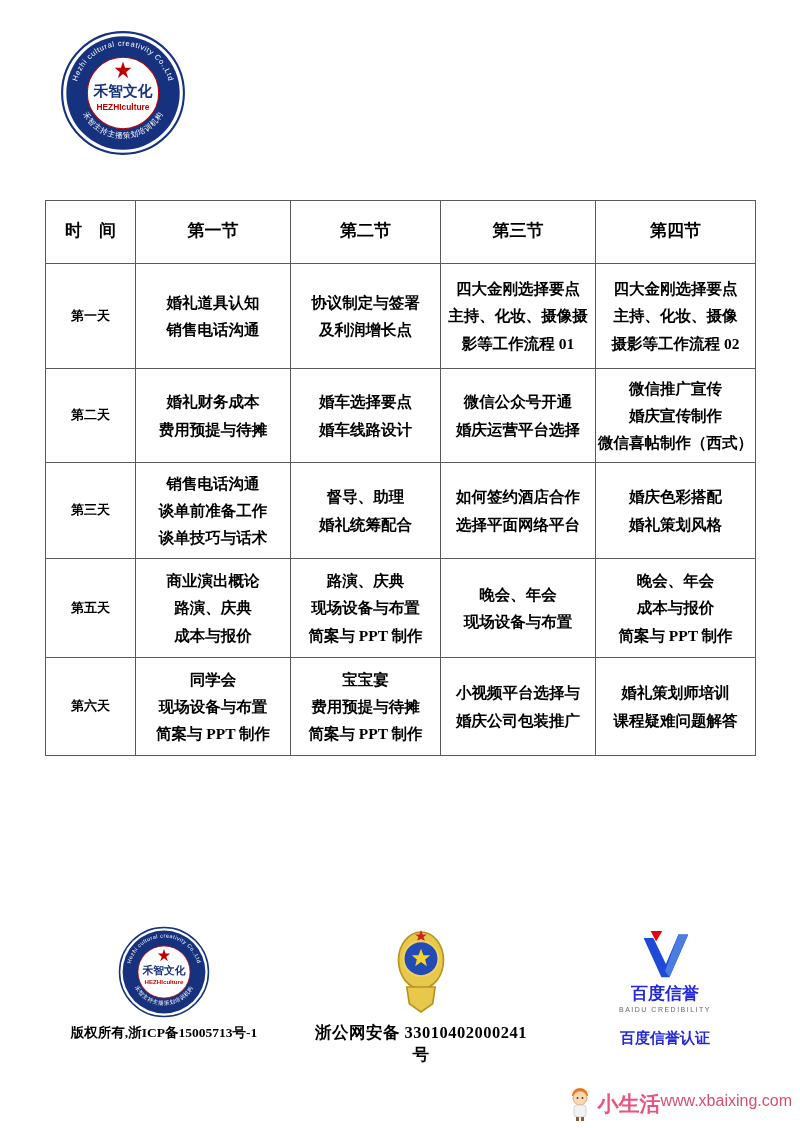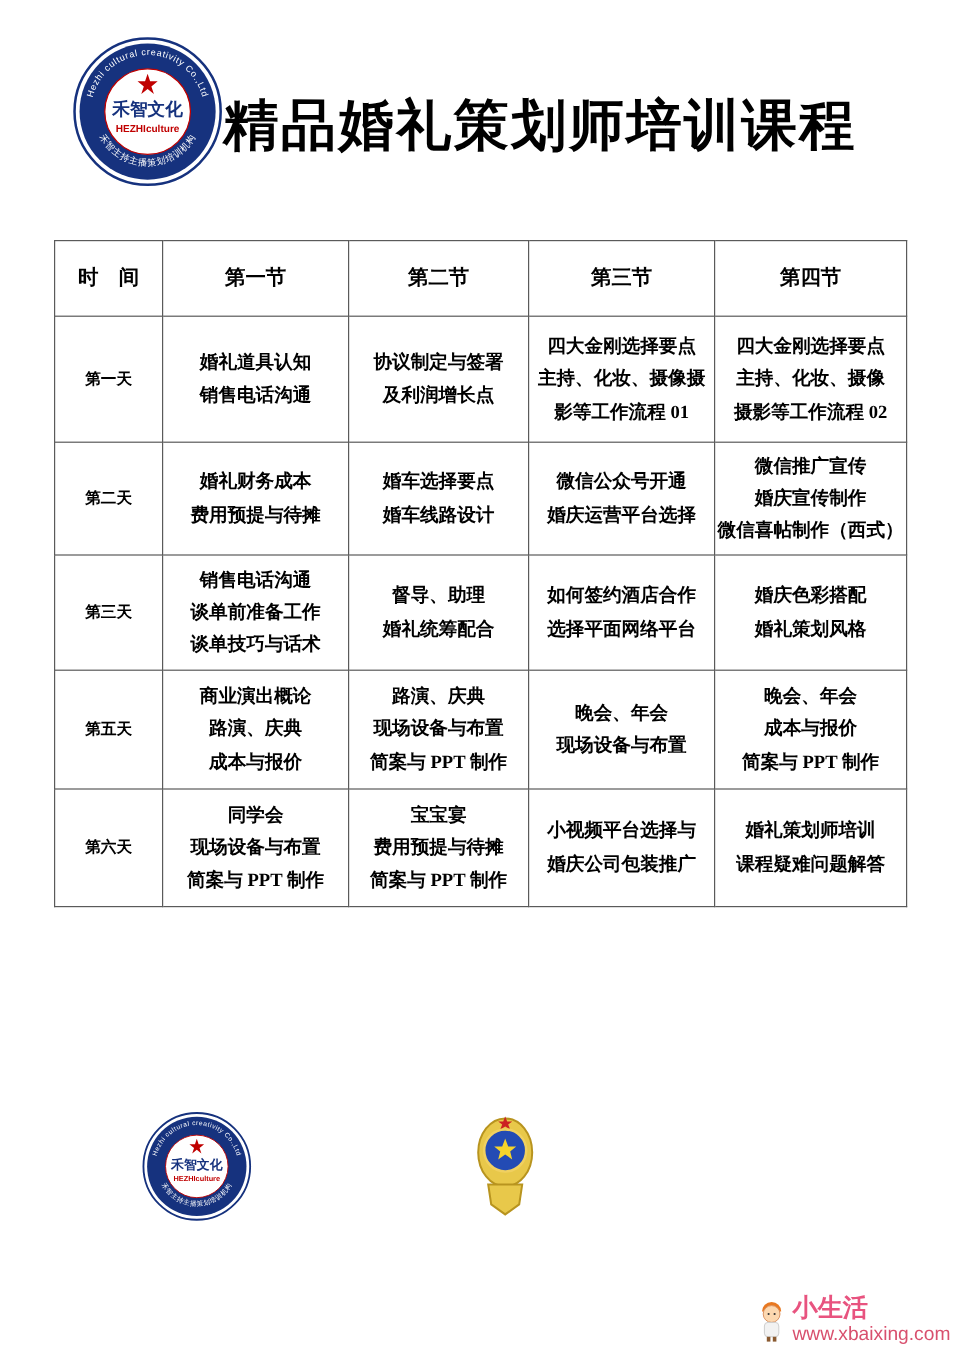--- a/index.html
+++ b/index.html
@@ -9,21 +9,21 @@
   
   .logo-top{position:absolute;left:60px;top:30px;width:126px;height:126px;}
   .page-title{position:absolute;left:186px;top:74px;font-size:46px;font-weight:bold;
               letter-spacing:2px;white-space:nowrap;}
 
   
   table.schedule{position:absolute;left:45px;top:200px;width:710px;
                  border-collapse:collapse;table-layout:fixed;}
   .schedule th,.schedule td{border:1px solid #5a5a5a;text-align:center;vertical-align:middle;
                  padding:3px 2px;white-space:pre-line;line-height:1.75;}
-  .schedule th{font-size:17px;font-weight:bold;}
+  .schedule th{font-size:17px;font-weight:bold;font-family:Liberation Mono, monospace;}
   .schedule td{font-size:15.5px;font-weight:600;}
   .schedule td.day{font-size:13px;font-weight:600;}
 
   
   .logo-footer{position:absolute;left:118px;top:926px;width:92px;height:92px;}
   .copyright{position:absolute;left:58px;top:1024px;width:212px;text-align:center;
              font-size:13.5px;font-weight:600;}
   .police-badge{position:absolute;left:396px;top:928px;width:50px;height:88px;}
   .police-text{position:absolute;left:308px;top:1022px;width:226px;text-align:center;
                font-size:16.5px;font-weight:bold;letter-spacing:0.5px;}
@@ -32,21 +32,21 @@
   .baidu-cn{font-size:17px;font-weight:bold;color:#2329d6;margin-top:2px;
             font-family:"Liberation Sans","DejaVu Sans",sans-serif;}
   .baidu-en{font-size:7px;color:#666;letter-spacing:1.5px;margin-top:1px;
             font-family:"Liberation Sans","DejaVu Sans",sans-serif;}
   .baidu-cert{font-size:15px;color:#2329d6;font-weight:bold;margin-top:16px;
             font-family:"Liberation Sans","DejaVu Sans",sans-serif;}
 
   
   .watermark{position:absolute;right:8px;bottom:6px;display:flex;align-items:center;gap:4px;}
   .wm-mascot{width:26px;height:36px;}
-  .wm-text{display:flex;flex-direction:column;line-height:1.15;}
+  .wm-text{display:flex;line-height:1.15;}
   .wm-name{font-size:21px;font-weight:bold;color:#e8537f;
            font-family:"Liberation Sans","DejaVu Sans",sans-serif;}
   .wm-url{font-size:16px;color:#d8506e;font-family:Liberation Sans, sans-serif;}
 
   .ring-text{font-size:7.2px;fill:#ffffff;letter-spacing:0.6px;
              font-family:"Liberation Sans","DejaVu Sans",sans-serif;}
   .logo-cn{font-size:14px;font-weight:bold;fill:#16327e;}
   .logo-en{font-size:8px;font-weight:bold;fill:#c00000;
            font-family:"Liberation Sans","DejaVu Sans",sans-serif;}
 </style>
@@ -63,21 +63,20 @@
     <circle cx="60" cy="60" r="58" fill="#ffffff" stroke="#16327e" stroke-width="2"></circle>
     <circle cx="60" cy="60" r="54" fill="#16327e"></circle>
     <circle cx="60" cy="60" r="34" fill="#ffffff" stroke="#c00000" stroke-width="1"></circle>
     <text class="ring-text"><textPath href="#arcTop1" startOffset="50%" text-anchor="middle">Hezhi cultural creativity Co.,Ltd</textPath></text>
     <text class="ring-text"><textPath href="#arcBot1" startOffset="50%" text-anchor="middle">禾智主持主播策划培训机构</textPath></text>
     <polygon points="60,30 62,36 68,36 63,40 65,46 60,42 55,46 57,40 52,36 58,36" fill="#c00000"></polygon>
     <text x="60" y="63" text-anchor="middle" class="logo-cn">禾智文化</text>
     <text x="60" y="76" text-anchor="middle" class="logo-en">HEZHIculture</text>
   </svg>
 
-  <div class="page-title">精品婚礼策划师培训课程</div>
 
   <table class="schedule">
     <colgroup>
       <col style="width:90px">
         <col style="width:155px">
         <col style="width:150px">
       <col style="width:155px">
         <col style="width:160px">
     </colgroup>
     <thead>
@@ -165,30 +164,42 @@
     <circle cx="60" cy="60" r="58" fill="#ffffff" stroke="#16327e" stroke-width="2"></circle>
     <circle cx="60" cy="60" r="54" fill="#16327e"></circle>
     <circle cx="60" cy="60" r="34" fill="#ffffff" stroke="#c00000" stroke-width="1"></circle>
     <text class="ring-text"><textPath href="#arcTop2" startOffset="50%" text-anchor="middle">Hezhi cultural creativity Co.,Ltd</textPath></text>
     <text class="ring-text"><textPath href="#arcBot2" startOffset="50%" text-anchor="middle">禾智主持主播策划培训机构</textPath></text>
     <polygon points="60,30 62,36 68,36 63,40 65,46 60,42 55,46 57,40 52,36 58,36" fill="#c00000"></polygon>
     <text x="60" y="63" text-anchor="middle" class="logo-cn">禾智文化</text>
     <text x="60" y="76" text-anchor="middle" class="logo-en">HEZHIculture</text>
   </svg>
 
+  <div class="copyright">版权所有,浙ICP备15005713号-1</div>
 
   <svg class="police-badge" viewBox="0 0 60 104">
     <ellipse cx="30" cy="38" rx="27" ry="34" fill="#e8c84a" stroke="#b8941f" stroke-width="2"></ellipse>
     <polygon points="30,2 32,7 37,7 33,10 35,15 30,12 25,15 27,10 23,7 28,7" fill="#cc2222"></polygon>
     <circle cx="30" cy="36" r="21" fill="#234bb4" stroke="#f0d060" stroke-width="2.5"></circle>
     <polygon points="30,24 33,32 41,32 35,37 37,45 30,40 23,45 25,37 19,32 27,32" fill="#f5d42a"></polygon>
     <path d="M13 70 L47 70 L44 90 L30 100 L16 90 Z" fill="#e8c84a" stroke="#b8941f" stroke-width="2"></path>
   </svg>
 
-
+  <div class="police-text">浙公网安备 33010402000241号</div>
+
+  <div class="baidu-block">
+    <svg class="baidu-logo" viewBox="0 0 60 56">
+      <polygon points="14,1 27,1 20,13" fill="#e60012"></polygon>
+      <path d="M6 9 L17 9 L31 38 L45 5 L56 5 L35 53 L26 53 Z" fill="#1f49d8"></path>
+      <path d="M45 5 L56 5 L35 53 L30 46 Z" fill="#4a7de0"></path>
+    </svg>
+    <div class="baidu-cn">百度信誉</div>
+    <div class="baidu-en">BAIDU CREDIBILITY</div>
+    <div class="baidu-cert">百度信誉认证</div>
+  </div>
 
   <div class="watermark">
     <svg class="wm-mascot" viewBox="0 0 26 36">
       <path d="M5 10 a8 8 0 0 1 16 0 Z" fill="#e87820"></path>
       <circle cx="13" cy="12" r="7" fill="#fcd8b0" stroke="#d89060" stroke-width="0.8"></circle>
       <circle cx="10.5" cy="12" r="0.9" fill="#333"></circle>
       <circle cx="15.5" cy="12" r="0.9" fill="#333"></circle>
       <rect x="7" y="19" width="12" height="12" rx="3" fill="#f2f2f2" stroke="#cccccc" stroke-width="0.8"></rect>
       <rect x="9" y="31" width="3" height="4" fill="#8a5a30"></rect>
       <rect x="14" y="31" width="3" height="4" fill="#8a5a30"></rect>

